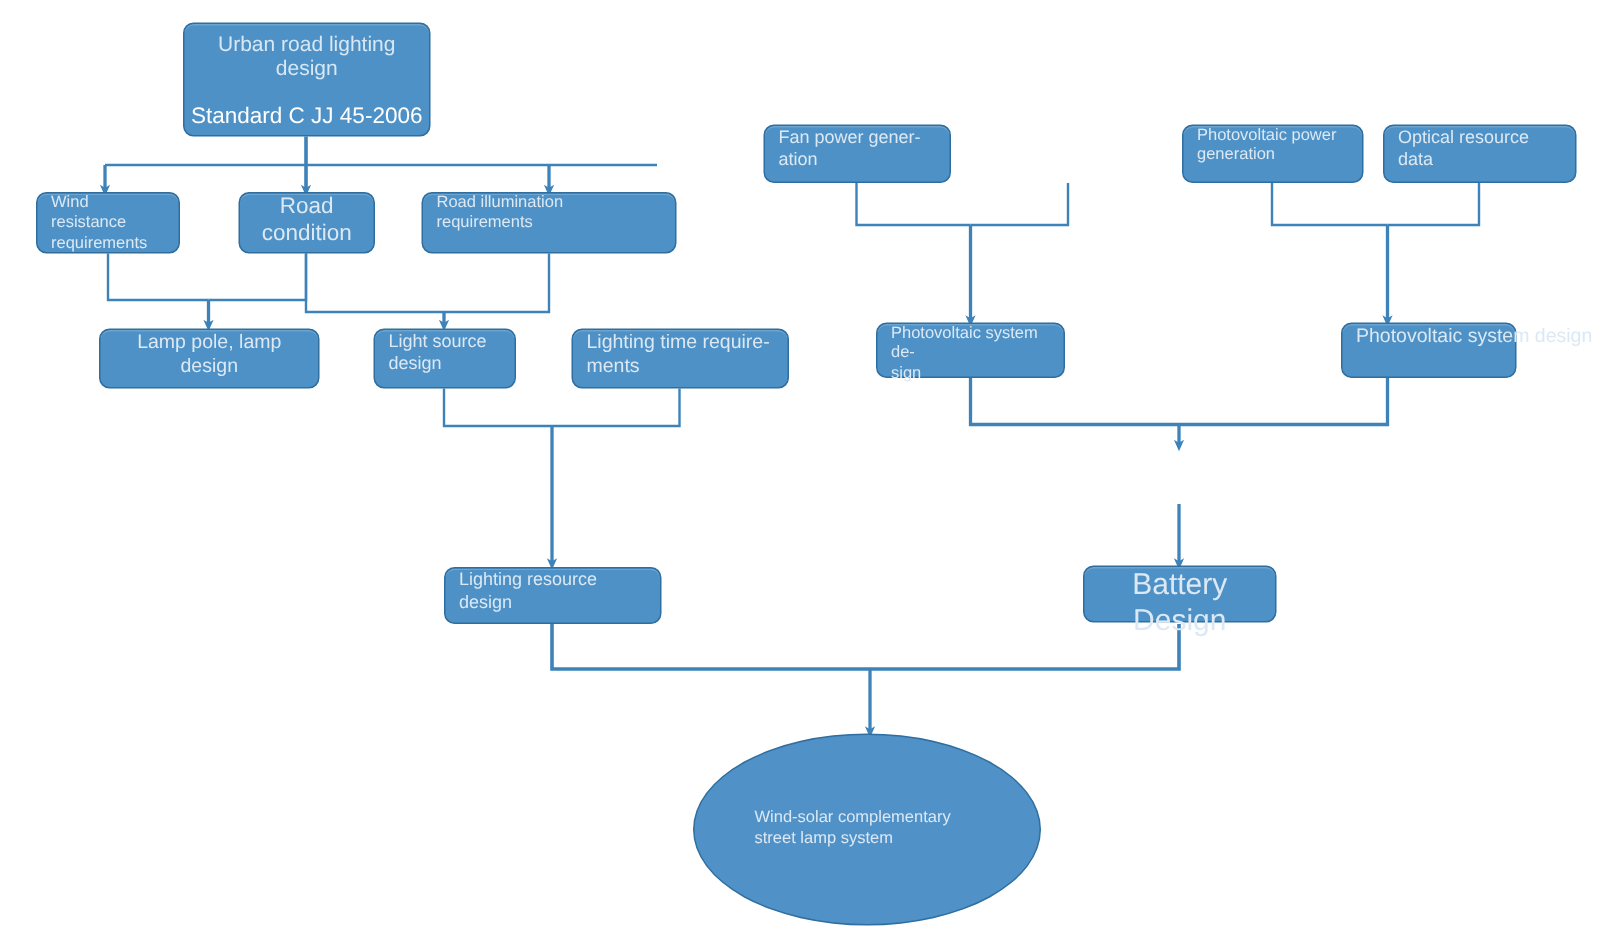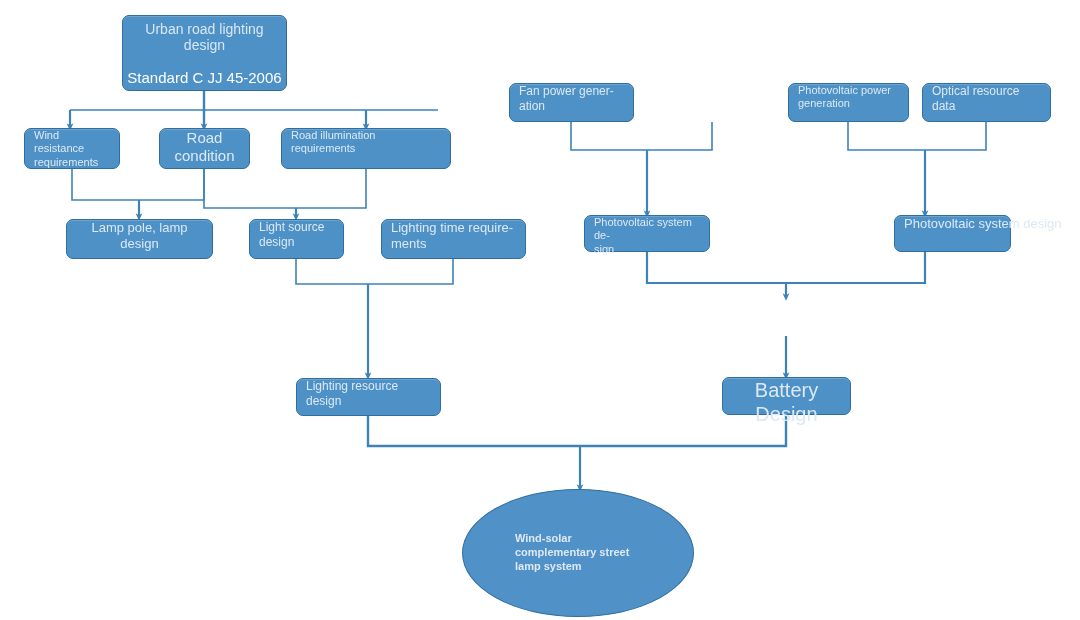--- a/index.html
+++ b/index.html
@@ -62,26 +62,25 @@
     box-sizing:border-box;
     background:#5091C8;
     border:1px solid #2F6E9E;
     border-radius:50%;
     display:flex;
     align-items:center;
     z-index:3;
   }
   .ellipse .lbl{
     display:block;width:100%;
-    padding:0 52px;
+    padding:0 40px;
     font-size:11px;
     line-height:1.25;
     color:#DCE9F4;
     text-align:left;
-    font-weight:bold;
   }
 </style>
 </head>
 <body>
 
 <div id="stage">
 
   <svg id="wires" viewBox="0 0 1080 620">
     <defs>
       <marker id="ah" markerWidth="9" markerHeight="9" refX="4.4" refY="4" orient="auto" markerUnits="userSpaceOnUse">

